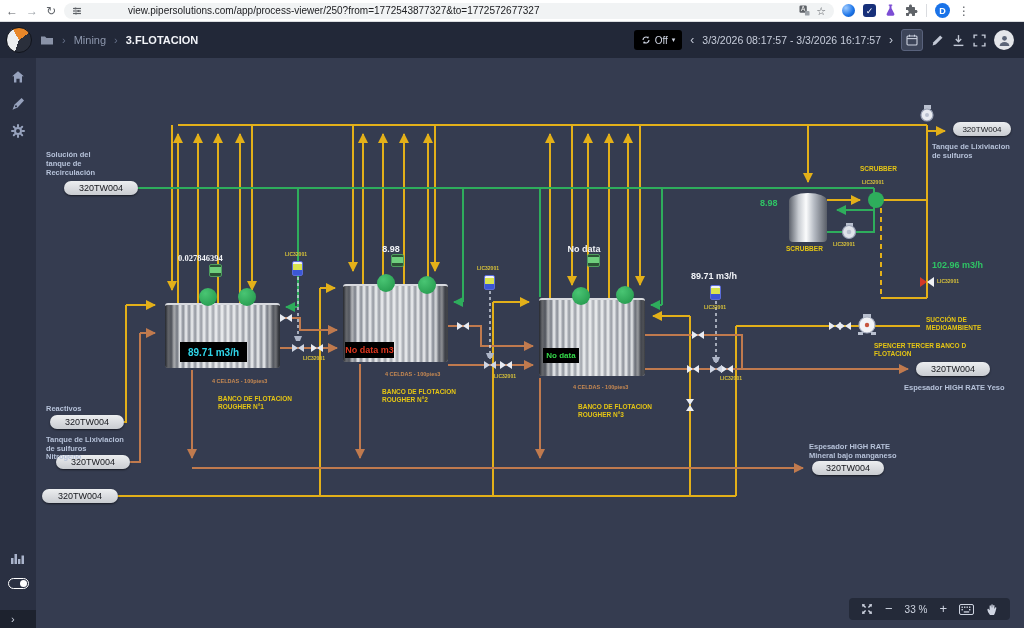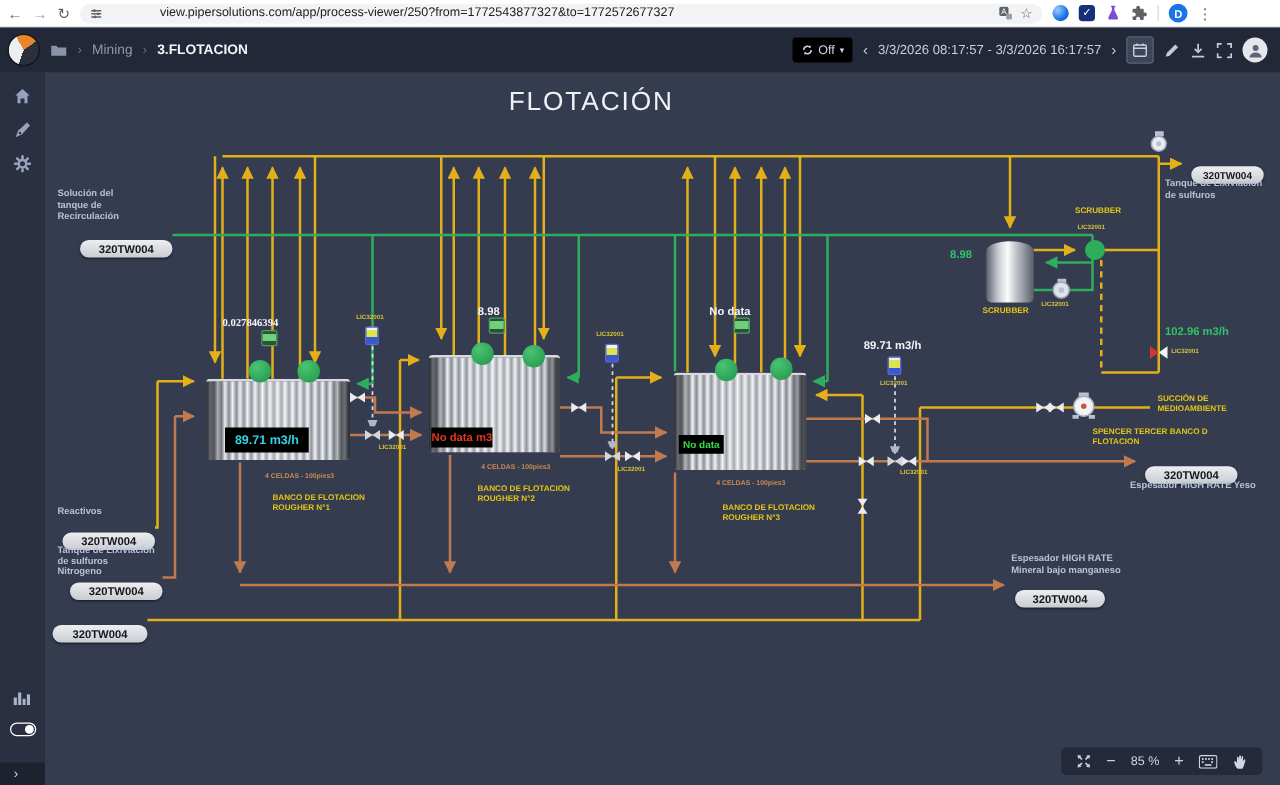--- a/index.html
+++ b/index.html
@@ -50,22 +50,22 @@
   .toggle { width:21px; height:11px; border:1.5px solid #fff; border-radius:6px; position:relative; margin-bottom:8px; }
   .toggle .knob { position:absolute; right:1px; top:0.9px; width:7px; height:7px; border-radius:50%; background:#fff; }
   .sb-strip { width:36px; height:18px; background:#1d222e; display:flex; align-items:center; padding-left:11px;
     color:#cfd5e2; font-size:11px; }
 
   
   .canvas { position:absolute; left:36px; top:58px; width:988px; height:570px; background:#353c50; overflow:hidden; }
   .dtitle { position:absolute; left:327px; top:12px; width:220px; text-align:center; font-size:21px;
     letter-spacing:1.5px; color:#eef1f6; }
   .badge { position:absolute; height:14px; border-radius:7px; background:linear-gradient(#eceef0,#c9ccd1);
-    box-shadow:0 1px 2px rgba(0,0,0,.55); color:#16181d; font-weight:bold; font-size:9px;
-    display:flex; align-items:center; justify-content:center; white-space:nowrap;margin-top:11px; }
+    box-shadow:0 1px 2px rgba(0,0,0,.55); color:#16181d; font-weight:normal; font-size:9px;
+    display:flex; align-items:center; justify-content:center; white-space:nowrap; }
   .lbl { position:absolute; color:#b6c2d9; font-size:7.5px; font-weight:bold; line-height:9px; white-space:nowrap; }
   .ylbl { position:absolute; color:#e5c514; font-size:6.5px; font-weight:bold; line-height:8px; white-space:nowrap; }
   .liclbl { position:absolute; color:#d8c23a; font-size:5px; font-weight:bold; white-space:nowrap; }
   .capt { position:absolute; color:#c98a52; font-size:5.5px; font-weight:bold; white-space:nowrap; }
   .val { position:absolute; color:#f2f4f8; font-size:9px; font-weight:600; white-space:nowrap; }
   .gval { position:absolute; color:#2fc465; font-size:9px; font-weight:600; white-space:nowrap; }
   .tank { position:absolute; border-radius:3px; border-top:2px solid #d8dadf;
     background:
       linear-gradient(90deg, rgba(18,20,26,.8), rgba(18,20,26,0) 13%, rgba(255,255,255,.30) 50%, rgba(18,20,26,0) 87%, rgba(18,20,26,.8)),
       repeating-linear-gradient(90deg, #7d828c 0px, #eef0f2 3px, #878c96 6px); }
@@ -362,21 +362,20 @@
       </g>
       <g>
         <rect x="888" y="47" width="7" height="4" fill="#b9c0cf"></rect>
         <circle cx="891" cy="57" r="6" fill="#e8ebf1" stroke="#9aa2b5" stroke-width="1.2"></circle>
         <circle cx="891" cy="57" r="2" fill="#b9c0cf"></circle>
       </g>
 
       <circle cx="840" cy="142" r="8" fill="#2ead5c"></circle>
     </svg>
 
-    <div class="dtitle">FLOTACIÓN</div>
 
     <div class="lbl" style="left:10px;top:92px;">
       <div>Solución del</div>
       <div>tanque de</div>
       <div>Recirculación</div>
     </div>
     <div class="badge" style="left:28px;top:123px;width:74px;">320TW004</div>
 
     <div class="lbl" style="left:10px;top:346px;">Reactivos</div>
     <div class="badge" style="left:14px;top:357px;width:74px;">320TW004</div>
@@ -480,21 +479,21 @@
             <line x1="7.4" y1="4.6" x2="10" y2="2"></line>
           <line x1="4.6" y1="7.4" x2="2" y2="10"></line>
             <line x1="7.4" y1="7.4" x2="10" y2="10"></line>
         </g>
         <polygon points="1,1 4.2,1.6 1.6,4.2" fill="#cfd5e2"></polygon>
           <polygon points="11,1 7.8,1.6 10.4,4.2" fill="#cfd5e2"></polygon>
         <polygon points="1,11 4.2,10.4 1.6,7.8" fill="#cfd5e2"></polygon>
           <polygon points="11,11 7.8,10.4 10.4,7.8" fill="#cfd5e2"></polygon>
       </svg>
       <span class="zi">−</span>
-      <span class="zoomlvl">85 %</span>
+      <span class="zoomlvl">33 %</span>
       <span class="zi">+</span>
       <svg width="15" height="11" viewBox="0 0 15 11">
         <rect x="0.5" y="0.5" width="14" height="10" rx="1.5" fill="none" stroke="#cfd5e2" stroke-width="1"></rect>
         <g fill="#cfd5e2">
           <rect x="2.5" y="2.5" width="1.4" height="1.4"></rect>
             <rect x="5" y="2.5" width="1.4" height="1.4"></rect>
           <rect x="7.5" y="2.5" width="1.4" height="1.4"></rect>
             <rect x="10" y="2.5" width="1.4" height="1.4"></rect>
           <rect x="2.5" y="5" width="1.4" height="1.4"></rect>
             <rect x="10" y="5" width="1.4" height="1.4"></rect>

